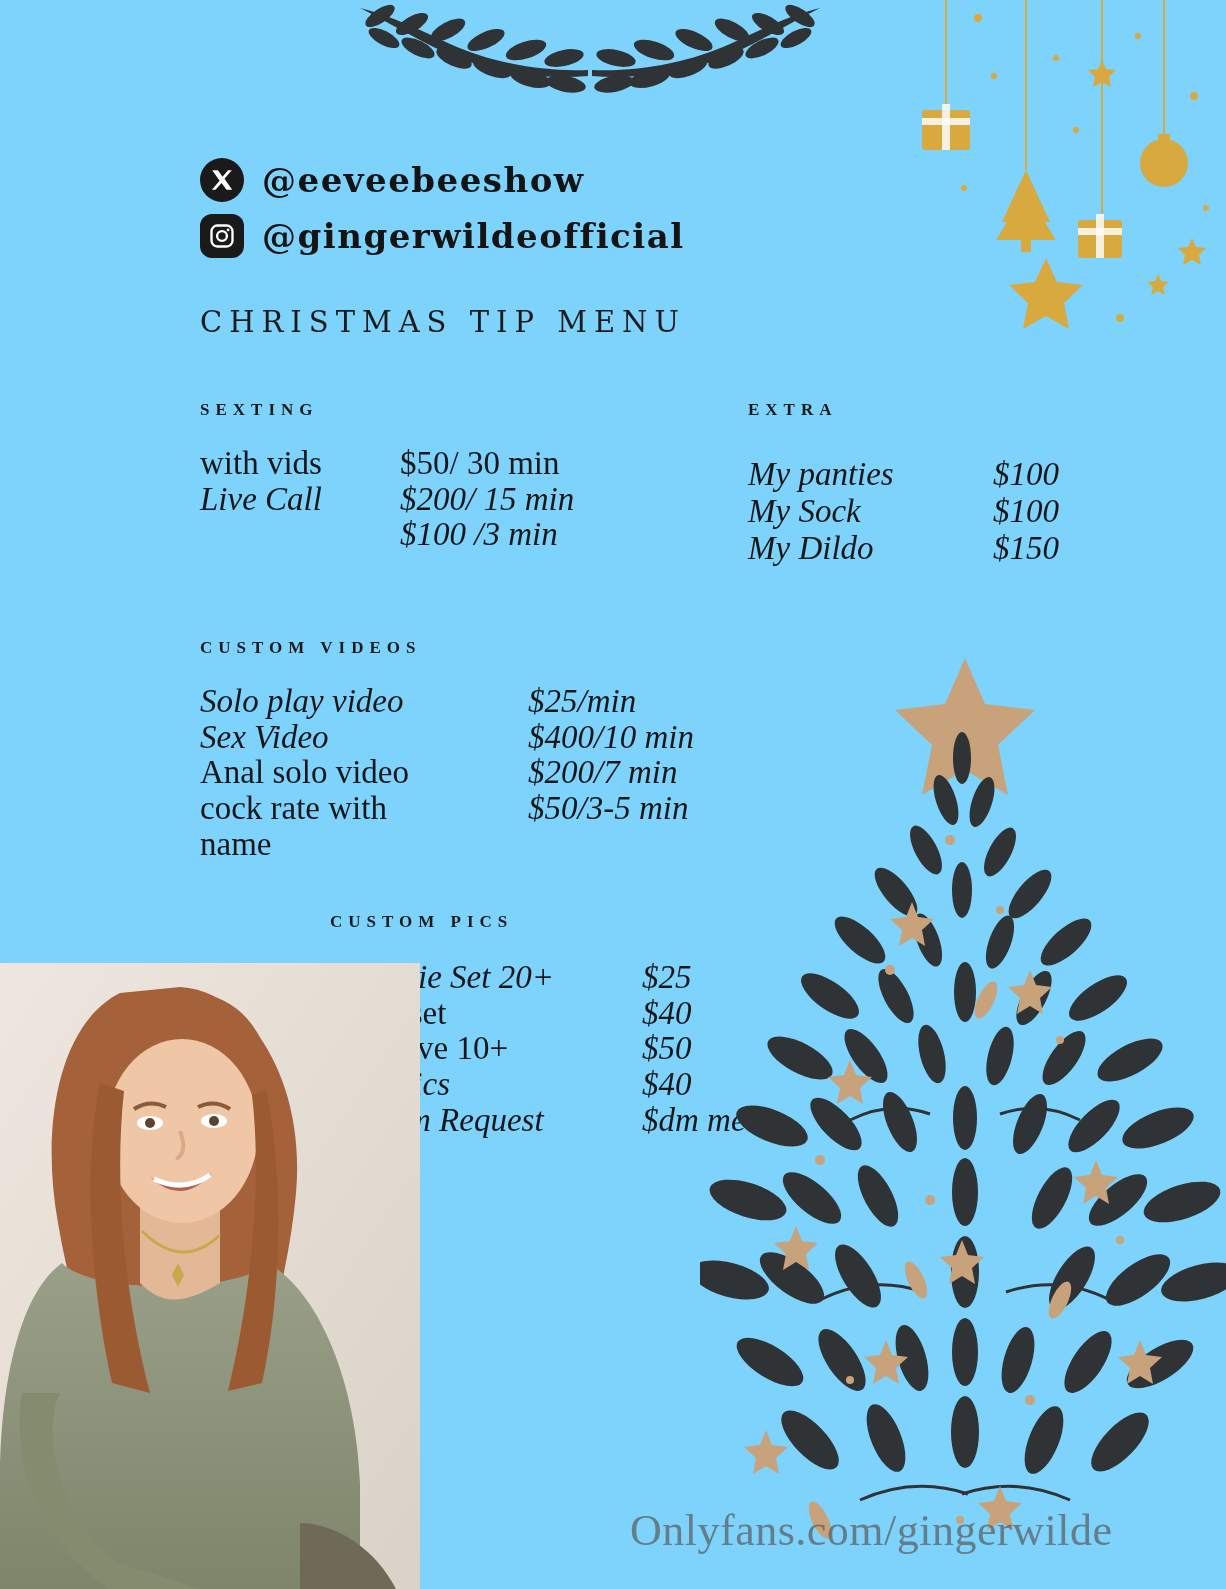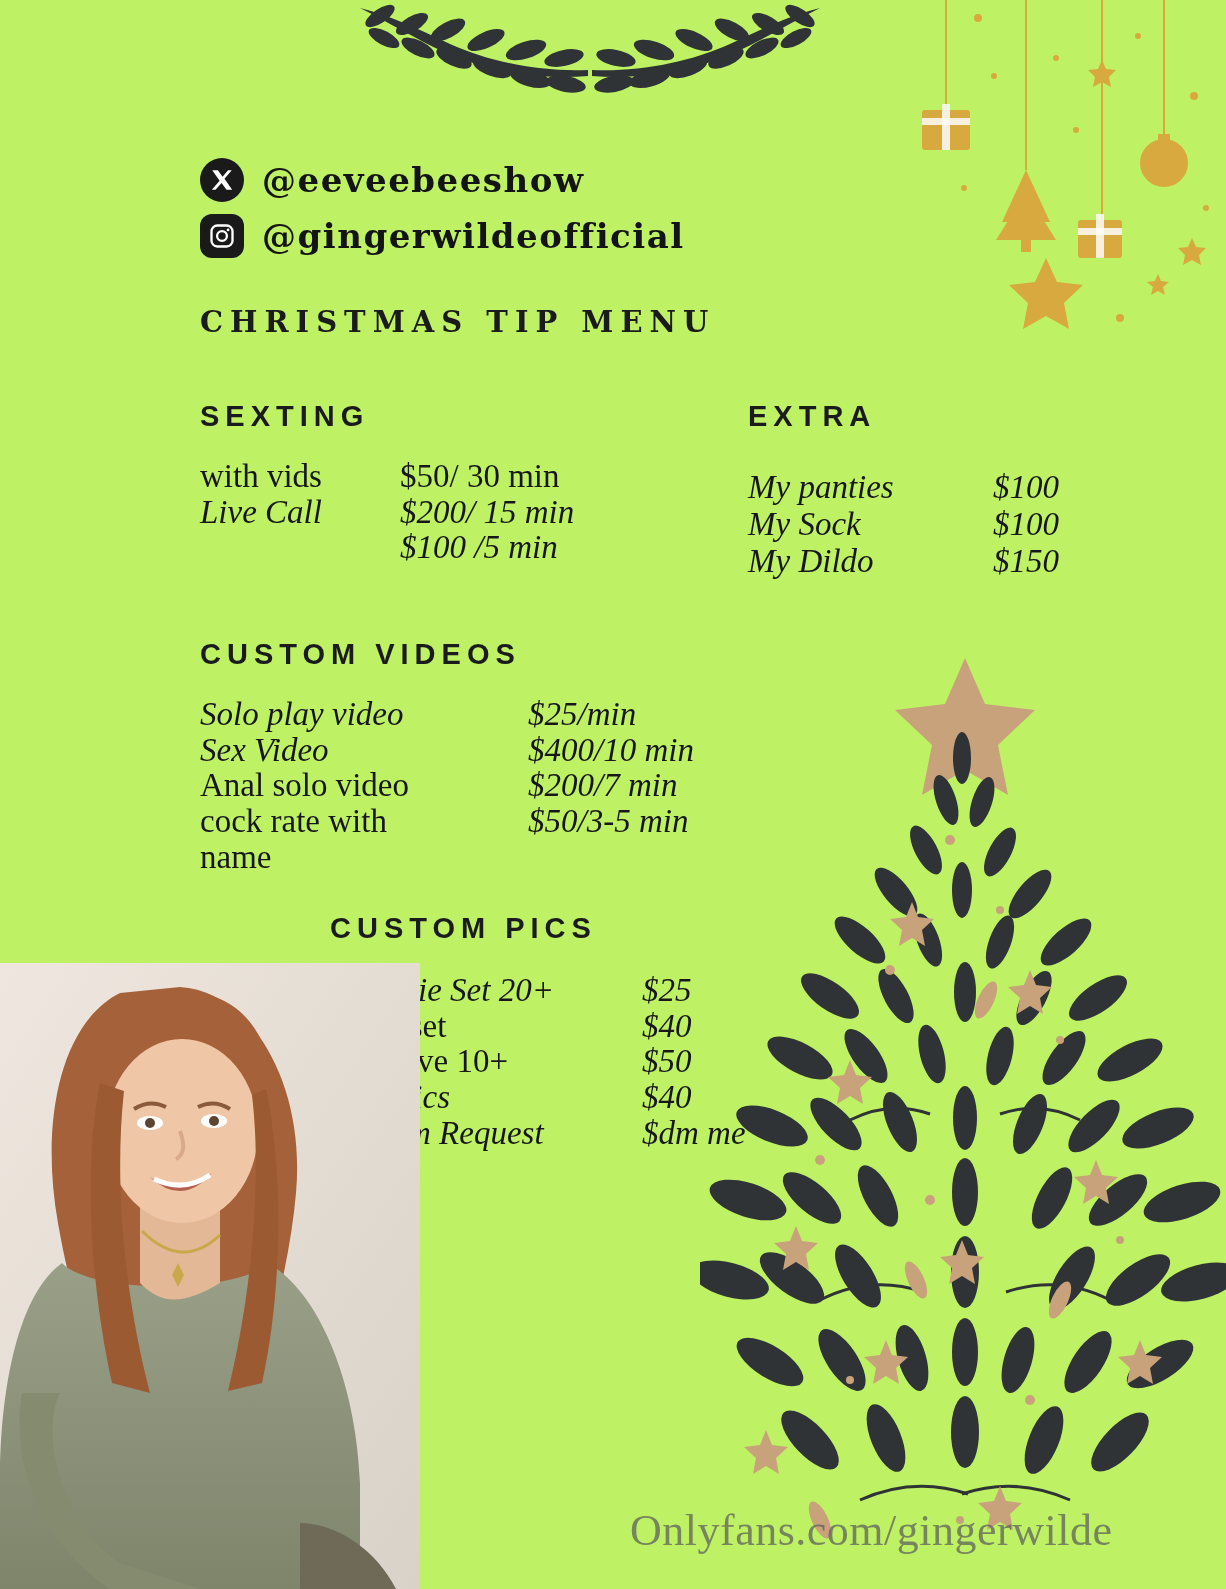--- a/index.html
+++ b/index.html
@@ -5,21 +5,21 @@
   html, body {
     margin: 0;
     padding: 0;
     background: #ffffff;
   }
   .page {
     position: relative;
     width: 1226px;
     height: 1589px;
     overflow: hidden;
-    background: #bef264;
+    background: #7dd3fc;
     font-family: "Liberation Serif", serif;
   }
 
   
   .laurel {
     position: absolute;
     left: 340px;
     top: 0px;
     width: 500px;
     height: 110px;
@@ -65,30 +65,30 @@
     color: #141414;
     white-space: nowrap;
   }
 
   
   .menu-title {
     position: absolute;
     left: 200px;
     top: 305px;
     font-family: "DejaVu Serif", serif;
-    font-weight: bold;
+    font-weight: normal;
     font-size: 29px;
     letter-spacing: 7px;
     color: #1b1b1b;
   }
 
   .section-head {
-    font-family: Liberation Sans, sans-serif;
+    font-family: Liberation Serif, serif;
     font-weight: bold;
-    font-size: 29px;
+    font-size: 17px;
     letter-spacing: 6px;
     color: #1b1b1b;
     white-space: nowrap;
   }
 
   
   .rows { margin-top: 26px; }
   .row {
     display: flex;
     align-items: baseline;
@@ -267,21 +267,21 @@
       <div class="row">
         <span class="label">with vids</span>
         <span class="price">$50/ 30 min</span>
       </div>
       <div class="row">
         <span class="label italic">Live Call</span>
         <span class="price italic">$200/ 15 min</span>
       </div>
       <div class="row">
         <span class="label"></span>
-        <span class="price italic">$100 /5 min</span>
+        <span class="price italic">$100 /3 min</span>
       </div>
     </div>
   </div>
 
   <div class="blk" id="extra">
     <div class="section-head">EXTRA</div>
     <div class="rows">
       <div class="row">
         <span class="label italic">My panties</span>
         <span class="price italic">$100</span>

